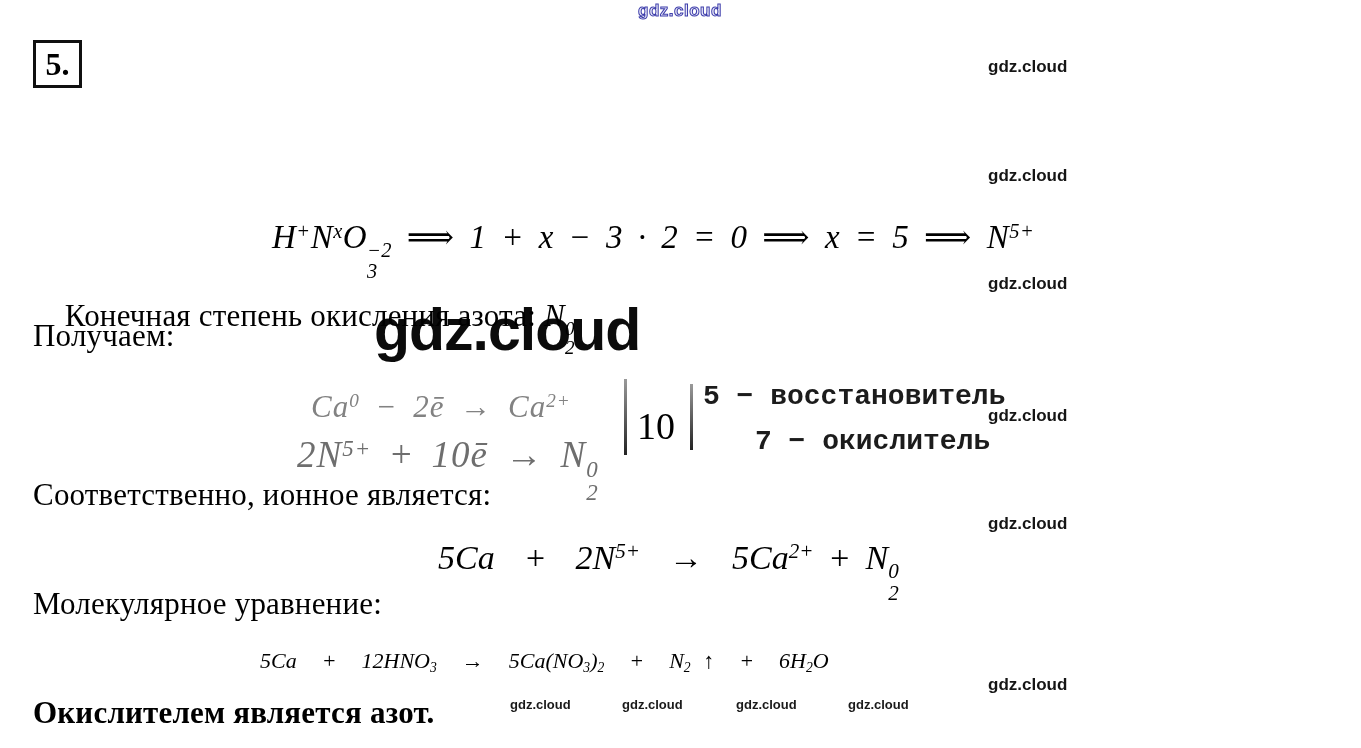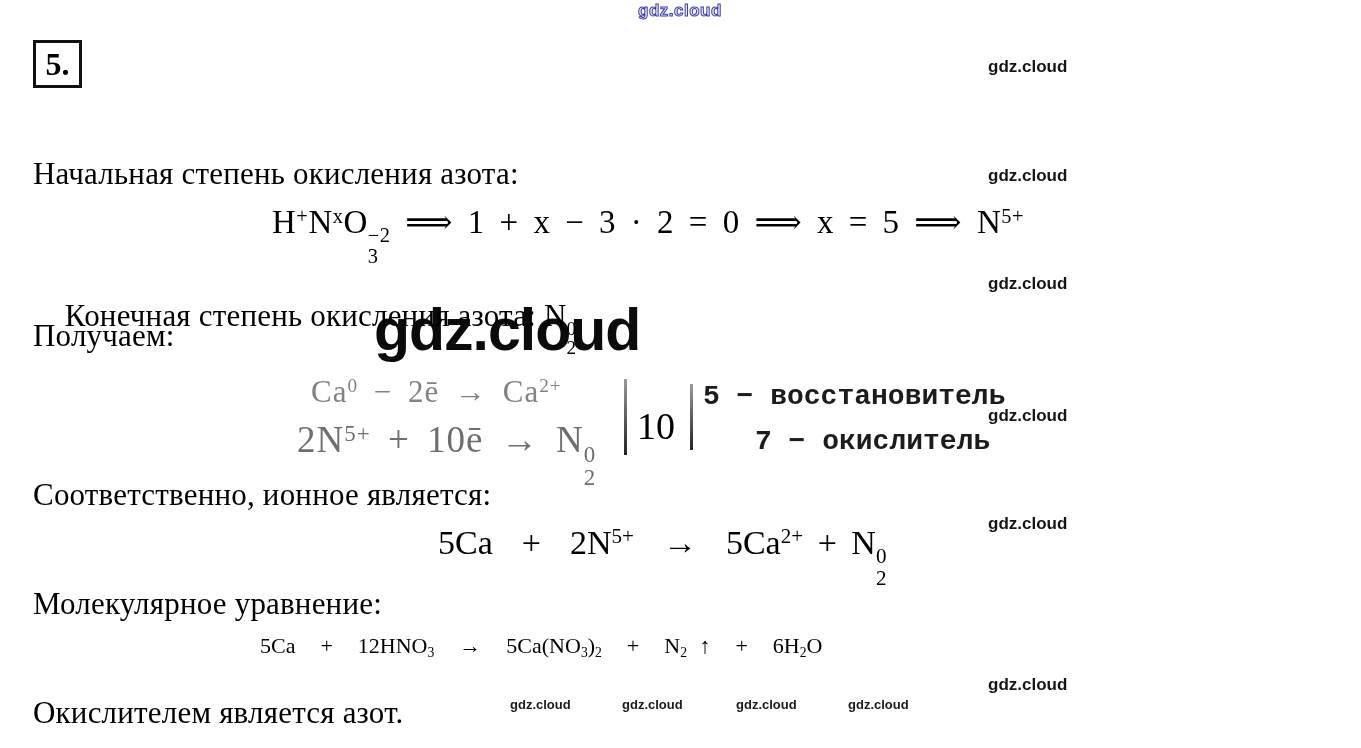--- a/index.html
+++ b/index.html
@@ -24,24 +24,24 @@
             display:flex;align-items:center;justify-content:center;}
   .task-num{font-weight:700;font-size:32px;line-height:1;}
 
   
   .txt{font-size:31px;letter-spacing:.2px;white-space:pre;}
   .t-initial{left:33px;top:156px;}
   .t-final{left:33px;top:262px;}
   .t-obtain{left:33px;top:318px;}
   .t-ionic{left:33px;top:477px;}
   .t-molecular{left:33px;top:586px;}
-  .t-conclusion{left:33px;top:695px;}
+  .t-conclusion{left:33px;top:695px;font-weight:bold;}
 
   
-  .formula{font-family:"Liberation Serif","DejaVu Serif",serif;white-space:pre;}
+  .formula{font-style:italic;font-family:"Liberation Serif","DejaVu Serif",serif;white-space:pre;margin-top:15px;}
   .f-initial{left:272px;top:202px;font-size:33px;letter-spacing:.5px;word-spacing:6px;}
   .f-final{font-size:31px;margin-left:8px;}
   .f-ionic{left:438px;top:524px;font-size:34px;word-spacing:6px;}
   .f-molecular{left:260px;top:633px;font-size:22px;word-spacing:7px;}
   .f-sup{font-size:62%;vertical-align:.5em;}
   .f-sub{font-size:62%;vertical-align:-.3em;}
   .f-stack{display:inline-flex;flex-direction:column;align-items:flex-start;
            font-size:62%;line-height:1;vertical-align:-.45em;}
 
   
@@ -71,21 +71,20 @@
   <span class="abs wm-big">gdz.cloud</span>
   <span class="abs wm-bottom wm-b1">gdz.cloud</span>
   <span class="abs wm-bottom wm-b2">gdz.cloud</span>
   <span class="abs wm-bottom wm-b3">gdz.cloud</span>
   <span class="abs wm-bottom wm-b4">gdz.cloud</span>
 
   <div class="abs task-box">
     <span class="task-num">5.</span>
   </div>
 
-  <div class="abs txt t-initial">Начальная степень окисления азота:</div>
   <div class="abs formula f-initial"><span class="f-t">H</span><span class="f-sup">+</span><span class="f-t">N</span><span class="f-sup">x</span><span class="f-t">O</span><span class="f-stack"><span class="f-stack-sup">−2</span><span class="f-stack-sub">3</span></span><span class="f-t"> ⟹ 1 + x − 3 · 2 = 0 ⟹ x = 5 ⟹ N</span><span class="f-sup">5+</span></div>
 
   <div class="abs txt t-final">
     <span>Конечная степень окисления азота:</span><span class="formula f-final"><span class="f-t">N</span><span class="f-stack"><span class="f-stack-sup">0</span><span class="f-stack-sub">2</span></span></span>
   </div>
 
   <div class="abs txt t-obtain">Получаем:</div>
 
   <div class="abs formula bal-eq1"><span class="f-t">Ca</span><span class="f-sup">0</span><span class="f-t"> − 2ē → Ca</span><span class="f-sup">2+</span></div>
   <div class="abs formula bal-eq2"><span class="f-t">2N</span><span class="f-sup">5+</span><span class="f-t"> + 10ē → N</span><span class="f-stack"><span class="f-stack-sup">0</span><span class="f-stack-sub">2</span></span></div>

